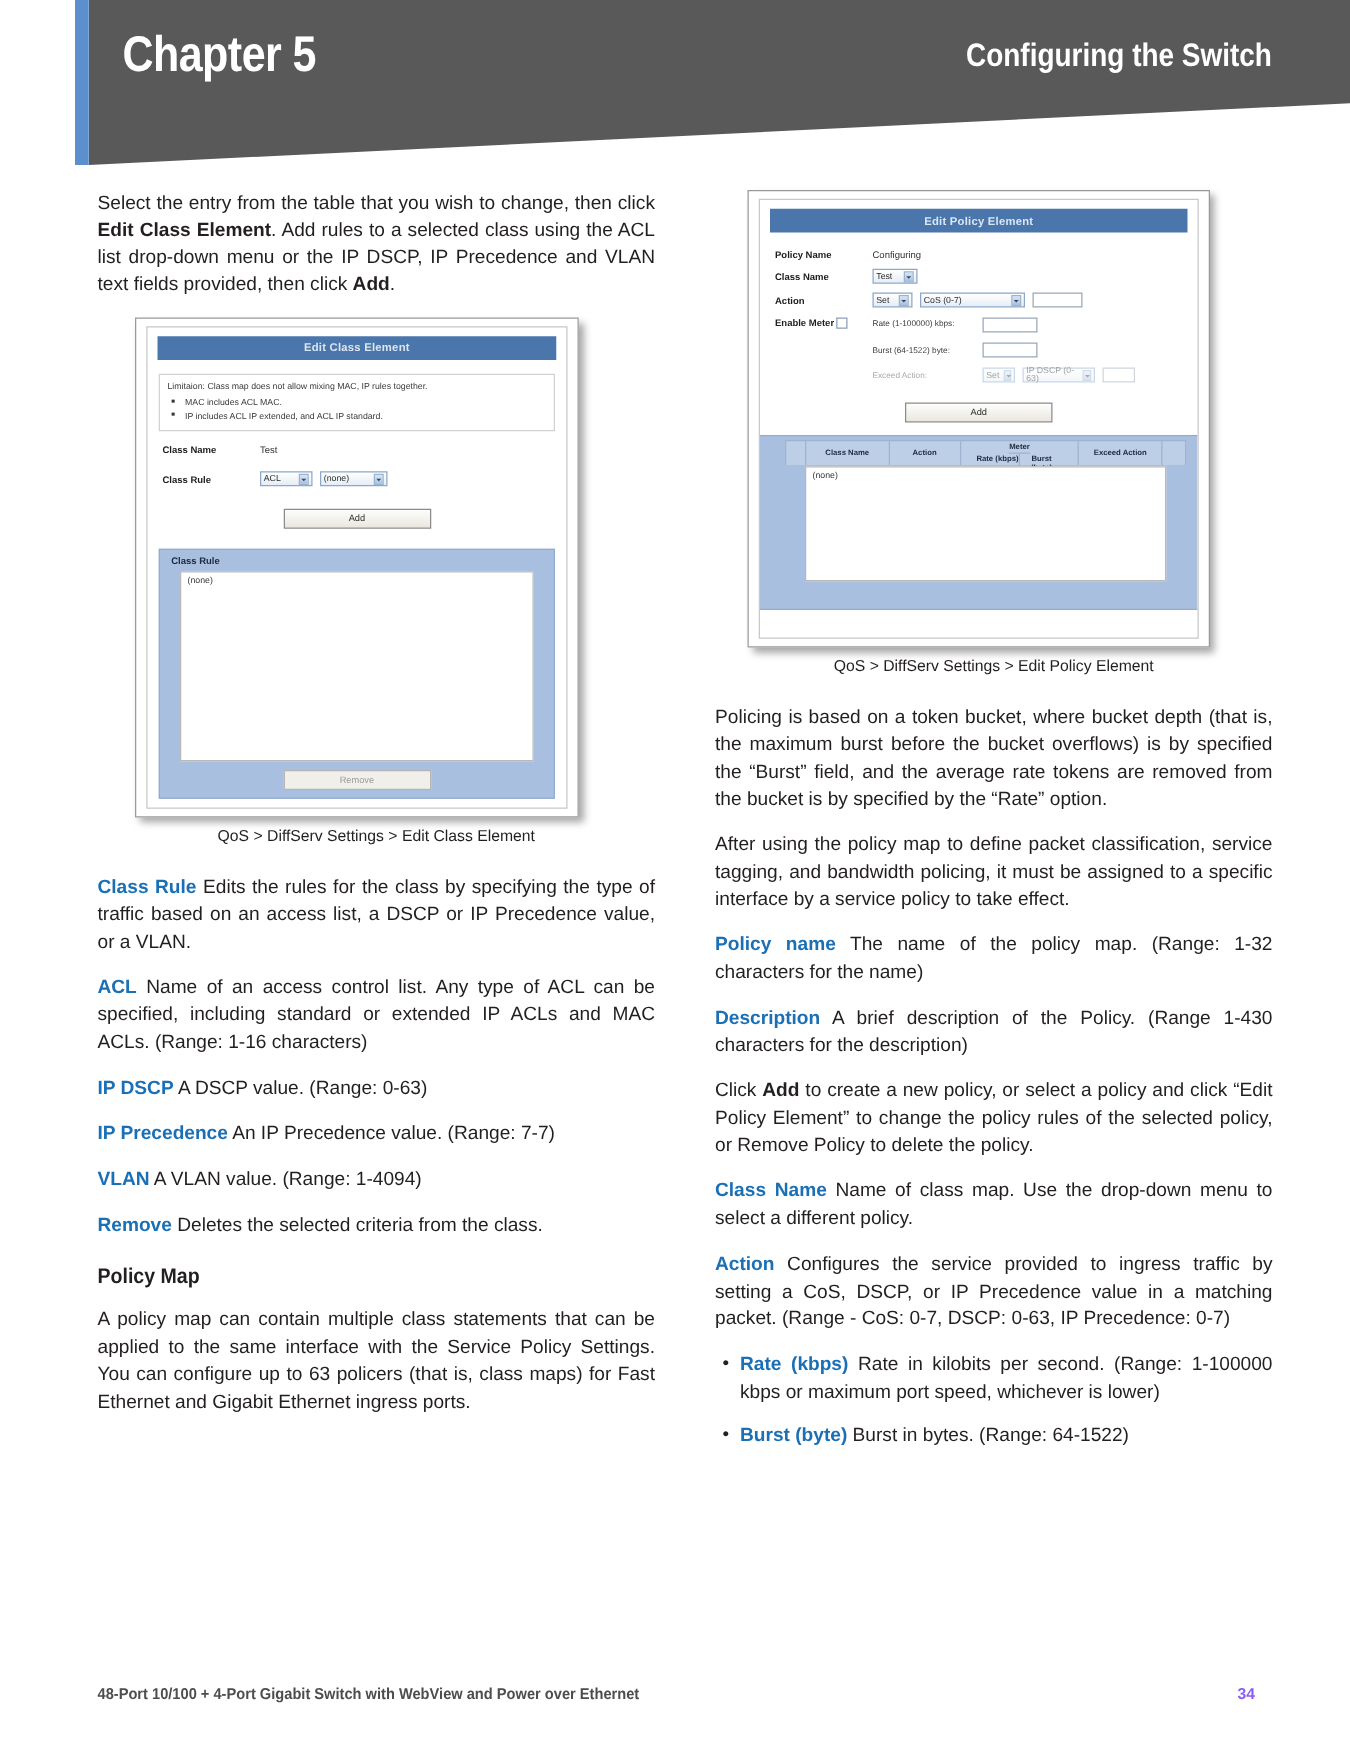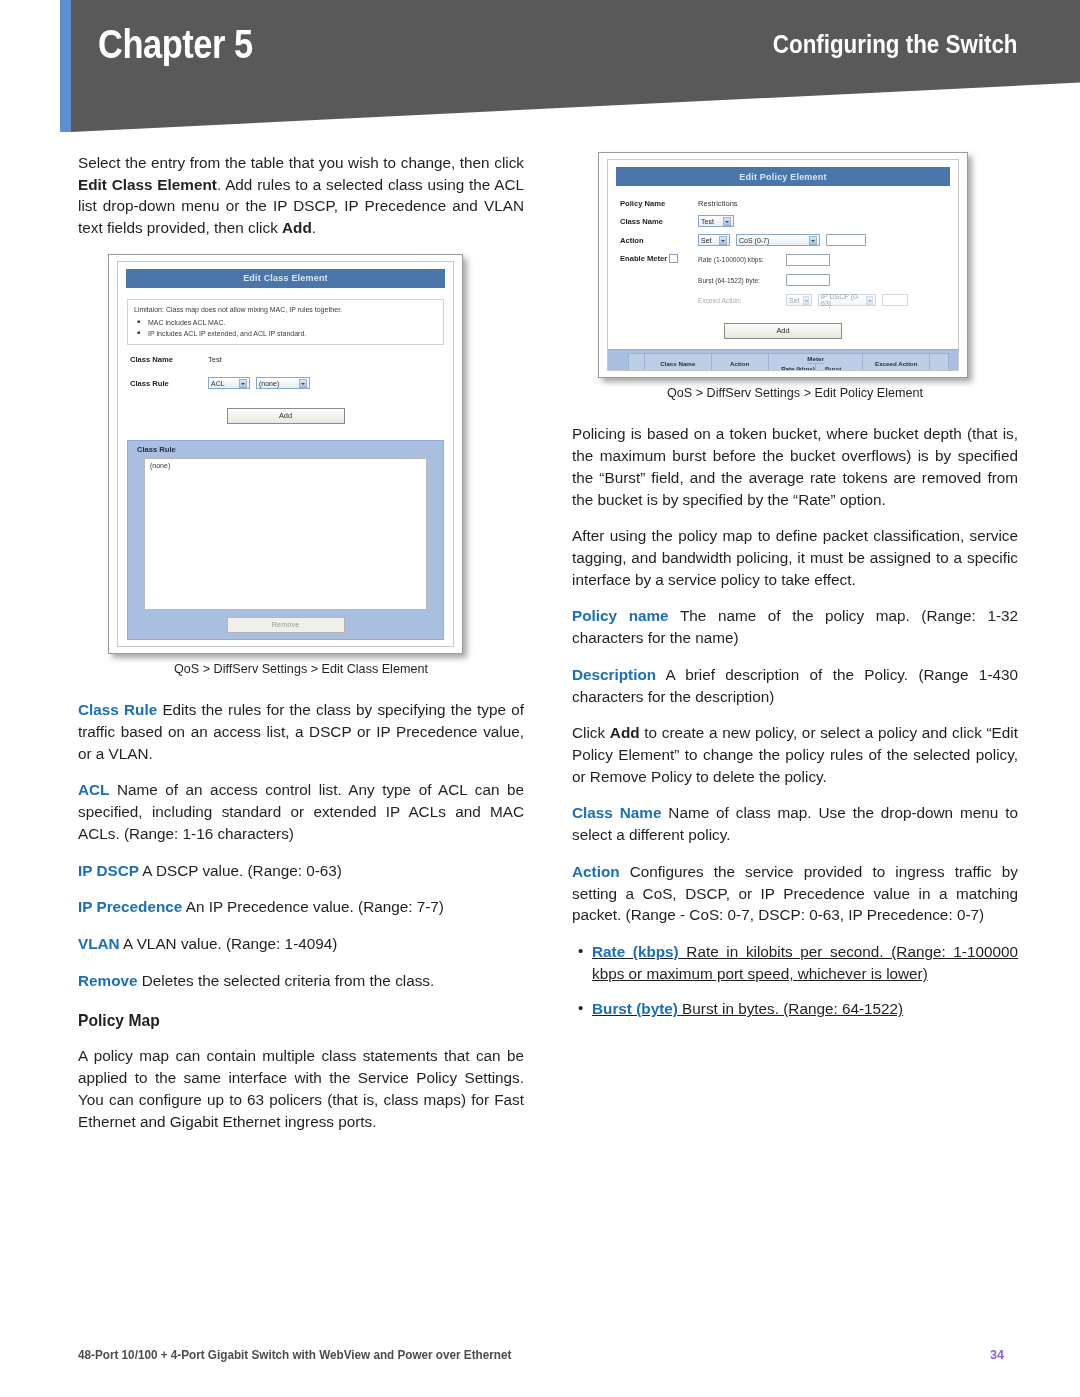--- a/index.html
+++ b/index.html
@@ -101,21 +101,20 @@
     font-size: 12.6px;
     text-align: center;
     color: #231f20;
     line-height: 1.3;
   }
 
   ul.bullets {
     margin: 0;
     padding: 0;
     list-style: none;
-    text-decoration: underline;
   }
   ul.bullets li {
     position: relative;
     padding-left: 20px;
     margin-bottom: 14px;
     font-size: 15.3px;
     line-height: 1.42;
     text-align: justify;
   }
   ul.bullets li:before {
@@ -413,28 +412,28 @@
   <p class="body"><span class="term">Remove</span><span>  Deletes the selected criteria from the class.</span></p>
 
   <h2 class="section-head">Policy Map</h2>
 
   <p class="body last">A policy map can contain multiple class statements that can be applied to the same interface with the Service Policy Settings. You can configure up to 63 policers (that is, class maps) for Fast Ethernet and Gigabit Ethernet ingress ports.</p>
 
 </div>
 
 <div class="col col-right">
 
-  <div class="shot" style="width:370px;height:226px;margin:0 0 0 26px;">
+  <div class="shot" style="width:370px;height:366px;margin:0 0 0 26px;">
     <div class="shot-inner">
 
       <div class="dlg-titlebar">Edit Policy Element</div>
 
       <div class="frm-row" style="margin-top:13px;">
         <span class="frm-label">Policy Name</span>
-        <span class="frm-value">Restrictions</span>
+        <span class="frm-value">Configuring</span>
       </div>
 
       <div class="frm-row" style="margin-top:7px;">
         <span class="frm-label">Class Name</span>
         <span class="sel" style="width:36px;">
           <span>Test</span>
           <span class="arrow"></span>
         </span>
       </div>
 

